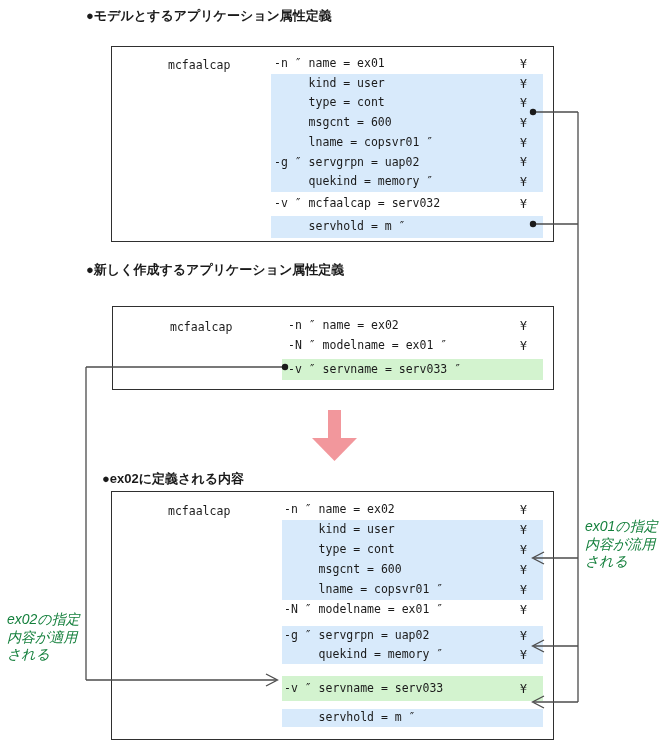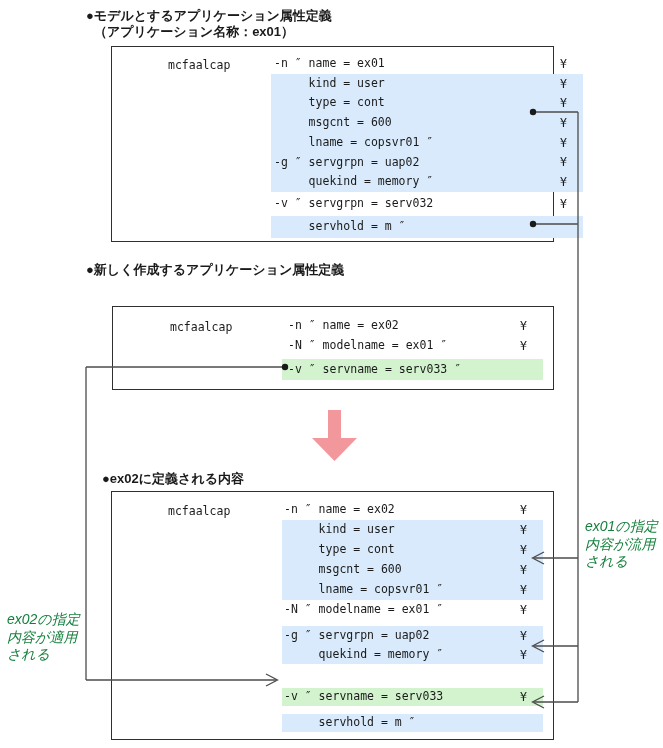--- a/index.html
+++ b/index.html
@@ -10,52 +10,51 @@
   .code-box{position:absolute;box-sizing:border-box;border:1.5px solid #2f2f2f;background:#fff;}
   .cmd{position:absolute;font-family:"DejaVu Sans Mono","Liberation Mono",monospace;font-size:11.5px;padding-left:32px;}
   .lines{position:absolute;}
   .line{position:relative;display:flex;align-items:center;height:19.7px;}
   .hl-blue{background:var(--hl-blue,#d8eafb);}
   .hl-green{background:var(--hl-green,#d3f3cf);}
   .code-text{font-family:"DejaVu Sans Mono","Liberation Mono",monospace;font-size:11.5px;line-height:1;white-space:pre;padding-left:3px;}
   .yen{position:absolute;right:16px;font-family:"DejaVu Sans Mono","Liberation Mono",monospace;font-size:11.5px;}
   #box1{left:111px;top:46px;width:443px;height:196px;}
   #box1 .cmd{left:24px;top:11px;}
-  #box1-lines{left:159px;top:7px;width:312px;}
+  #box1-lines{left:159px;top:7px;width:272px;}
   #box1-lines .line:nth-child(8){margin-top:2px;}
   #box1-lines .line:nth-child(9){margin-top:2px;height:22px;}
   #box2{left:112px;top:306px;width:442px;height:84px;}
   #box2 .cmd{left:25px;top:13px;}
   #box2-lines{left:169px;top:9px;width:261px;}
   #box2-lines .code-text{padding-left:6px;}
   #box2-lines .line:nth-child(3){margin-top:4px;height:21px;}
   #box3{left:111px;top:491px;width:443px;height:249px;}
   #box3 .cmd{left:24px;top:12px;}
   #box3-lines{left:170px;top:8px;width:261px;}
   #box3-lines .code-text{padding-left:2px;}
   #box3-lines .line{height:20px;}
   #box3-lines .line:nth-child(7){margin-top:6px;height:19px;}
   #box3-lines .line:nth-child(8){height:19px;}
-  #box3-lines .line:nth-child(9){margin-top:24px;height:18px;}
+  #box3-lines .line:nth-child(9){margin-top:12px;height:25px;}
   #box3-lines .line:nth-child(10){margin-top:8px;height:18px;}
   #h1a{left:86px;top:8px;}   #h1b{left:94px;top:24px;}
   #h2a{left:86px;top:262px;} #h2b{left:94px;top:278px;}
   #h3a{left:102px;top:471px;}
   .annotation{position:absolute;font-size:14px;line-height:17.5px;color:#15803d;font-style:italic;}
   #ann-right{left:585px;top:518px;}
   #ann-left{left:7px;top:611px;}
   .overlay{position:absolute;left:0;top:0;pointer-events:none;}
 </style>
 </head>
 <body>
 
 <div class="canvas">
 
   <div class="heading" id="h1a">●モデルとするアプリケーション属性定義</div>
-  <div class="subheading" id="h1b">（アプリケーション名称：ex01）</div>
 
   <div class="code-box" id="box1">
     <div class="cmd">mcfaalcap</div>
     <div class="lines" id="box1-lines">
         <div class="line">
           <span class="code-text">-n ″ name = ex01</span>
           <span class="yen">¥</span>
         </div>
         <div class="line hl-blue">
           <span class="code-text">     kind = user</span>
@@ -75,21 +74,21 @@
         </div>
         <div class="line hl-blue">
           <span class="code-text">-g ″ servgrpn = uap02</span>
           <span class="yen">¥</span>
         </div>
         <div class="line hl-blue">
           <span class="code-text">     quekind = memory ″</span>
           <span class="yen">¥</span>
         </div>
         <div class="line">
-          <span class="code-text">-v ″ servgrpn = serv032</span>
+          <span class="code-text">-v ″ mcfaalcap = serv032</span>
           <span class="yen">¥</span>
         </div>
         <div class="line hl-blue">
           <span class="code-text">     servhold = m ″</span>
         </div>
       </div>
   </div>
 
   <div class="heading" id="h2a">●新しく作成するアプリケーション属性定義</div>
 

